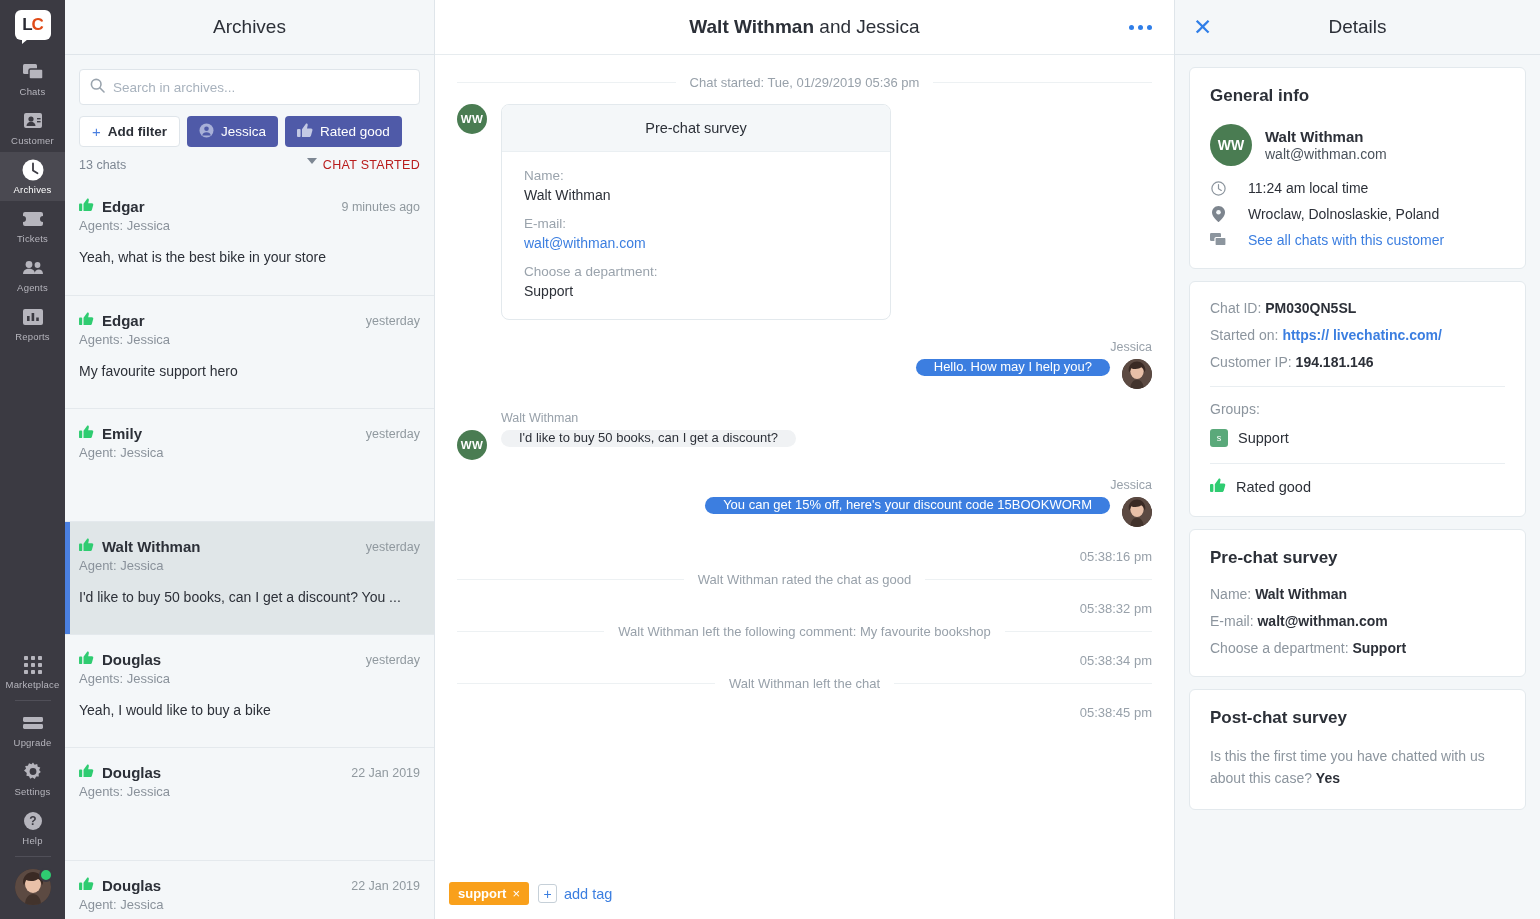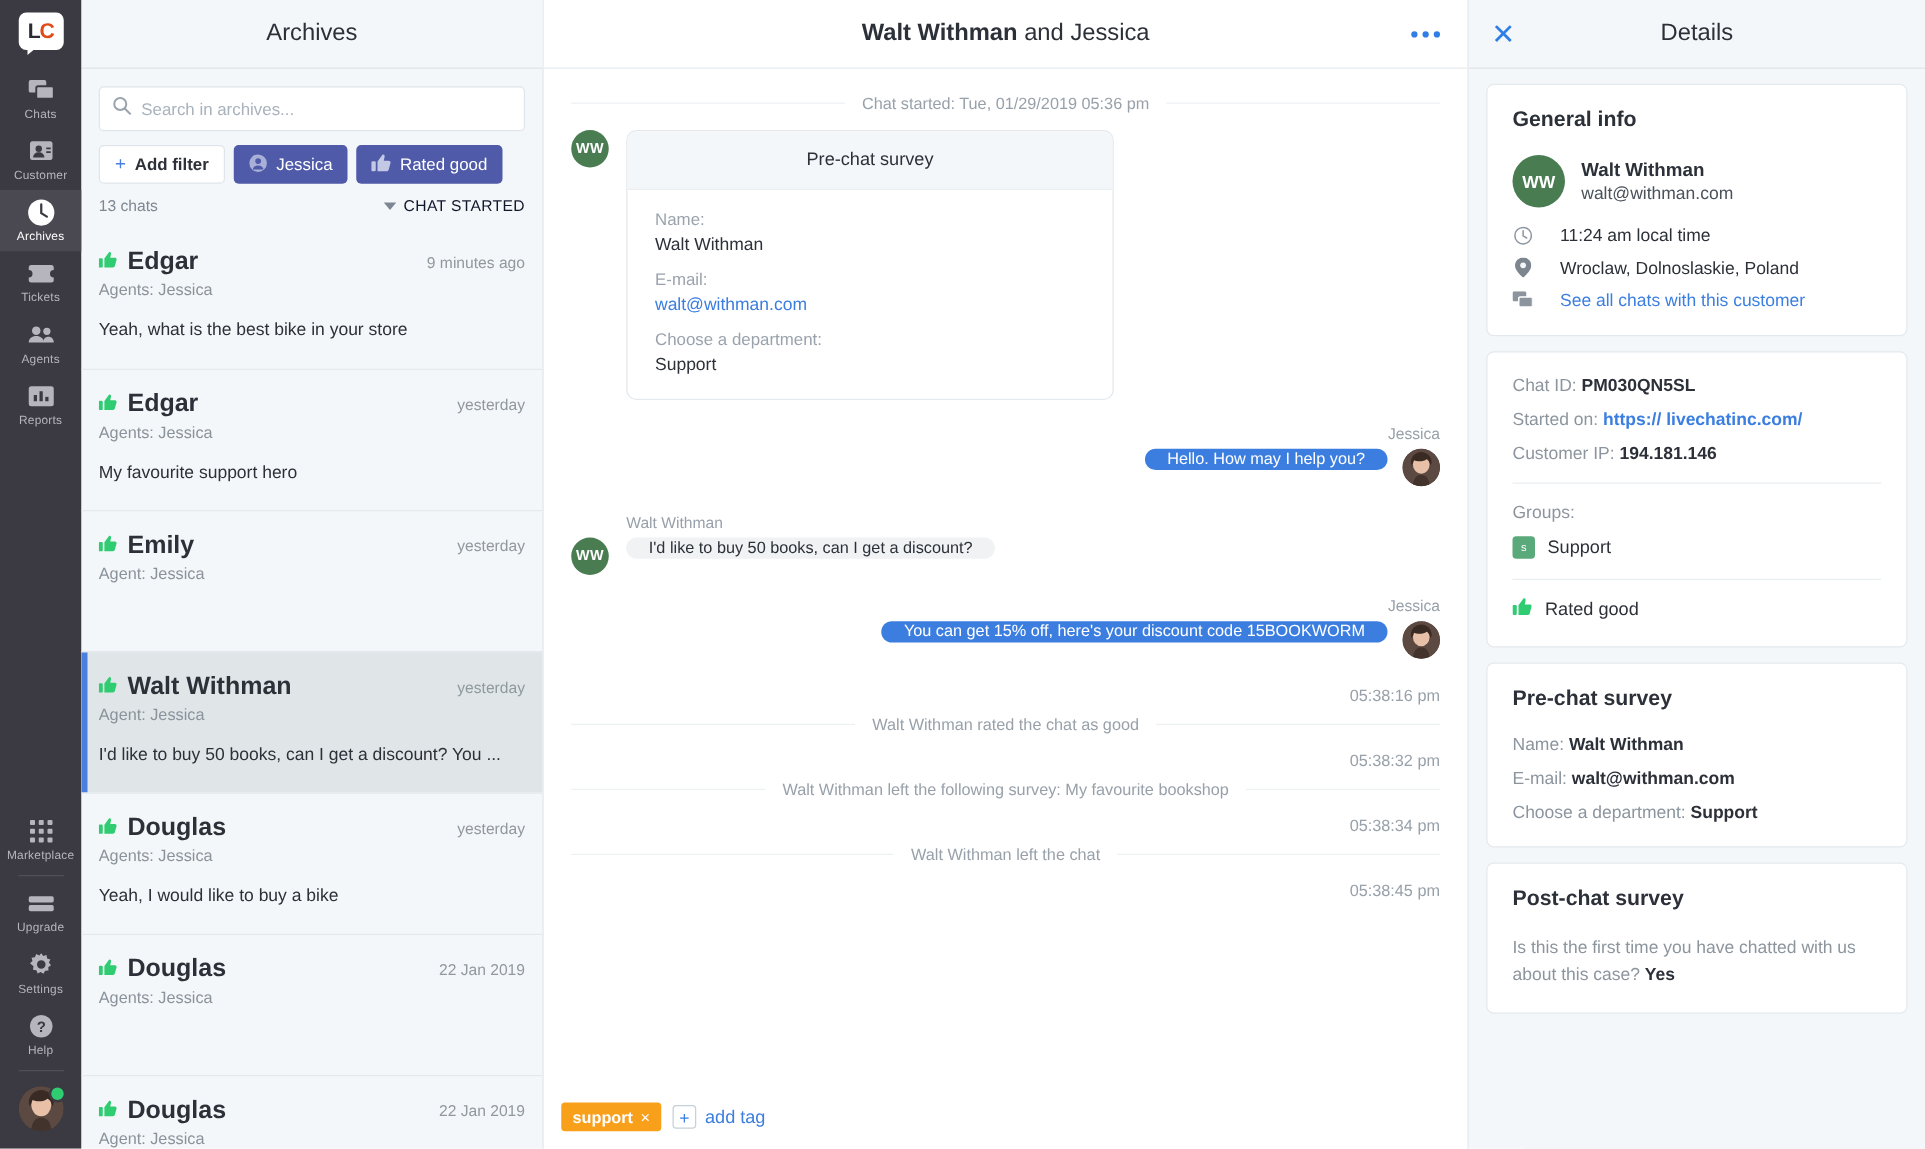--- a/index.html
+++ b/index.html
@@ -81,37 +81,37 @@
   }
   .chip.add {
     background: #fff; border: 1px solid #dfe5ea; color: #2c3038; font-weight: bold;
   }
   .chip.add .plus { color: #4a7fe0; font-weight: normal; font-size: 15px; }
   .chip.on { background: #4f5aa8; color: #fff; }
   .list-meta {
     display: flex; justify-content: space-between; align-items: center;
     padding: 11px 14px 10px; font-size: 12.5px; color: #7d8793;
   }
-  .sort-ctl { display: flex; align-items: center; gap: 6px; cursor: pointer;
-    font-size: 12.5px; letter-spacing: .3px; color: #0f172a; }
+  .sort-ctl { display: flex; align-items: flex-start; gap: 6px; cursor: pointer;
+    font-size: 12.5px; letter-spacing: .3px; color: #b91c1c; }
   .caret { width: 0; height: 0; border-left: 5px solid transparent;
     border-right: 5px solid transparent; border-top: 6px solid #7d8793; }
   .chat-list { flex: 1 1 auto; overflow: hidden; }
   .chat-row {
     padding: 16px 14px 18px; border-top: 1px solid #e4e9ed;
     cursor: pointer; position: relative; min-height: 113px;
   }
   .chat-row.selected { background: #e0e6e8; }
   .chat-row.selected::before {
     content: ""; position: absolute; left: 0; top: 0; bottom: 0;
     width: 5px; background: #4a7fe0;
   }
   .chat-row-top { display: flex; align-items: center; justify-content: space-between; }
   .chat-row-name { display: flex; align-items: center; gap: 8px;
-    font-size: 20px; font-weight: bold; color: #2c3038; }
+    font-size: 15px; font-weight: bold; color: #2c3038; }
   .chat-row-time { font-size: 12.5px; color: #90999f; }
   .chat-row-agents { font-size: 13px; color: #8a929b; margin-top: 3px; }
   .chat-row-preview { font-size: 14px; color: #2c3038; margin-top: 16px;
     white-space: nowrap; overflow: hidden; text-overflow: ellipsis; }
   .thumb { flex: 0 0 auto; }
 
   
   .chat-panel { flex: 1 1 auto; display: flex; flex-direction: column;
     background: #fff; border-right: 1px solid #dfe5ea; min-width: 0; }
   .chat-head {
@@ -598,21 +598,21 @@
 
       <div class="event">
         <div class="event-time">05:38:16 pm</div>
         <div class="event-text">
             <span>Walt Withman rated the chat as good</span>
           </div>
       </div>
       <div class="event">
         <div class="event-time">05:38:32 pm</div>
         <div class="event-text">
-            <span>Walt Withman left the following survey: My favourite bookshop</span>
+            <span>Walt Withman left the following comment: My favourite bookshop</span>
           </div>
       </div>
       <div class="event">
         <div class="event-time">05:38:34 pm</div>
         <div class="event-text">
             <span>Walt Withman left the chat</span>
           </div>
       </div>
       <div class="event">
         <div class="event-time">05:38:45 pm</div>

